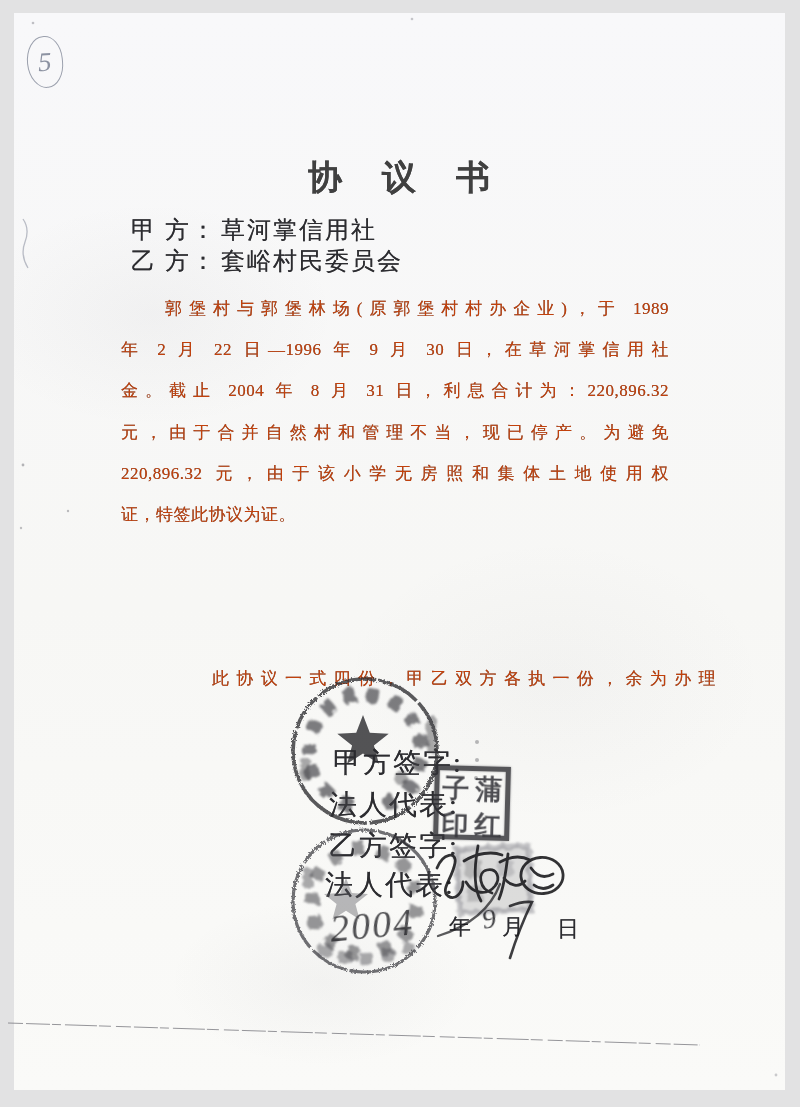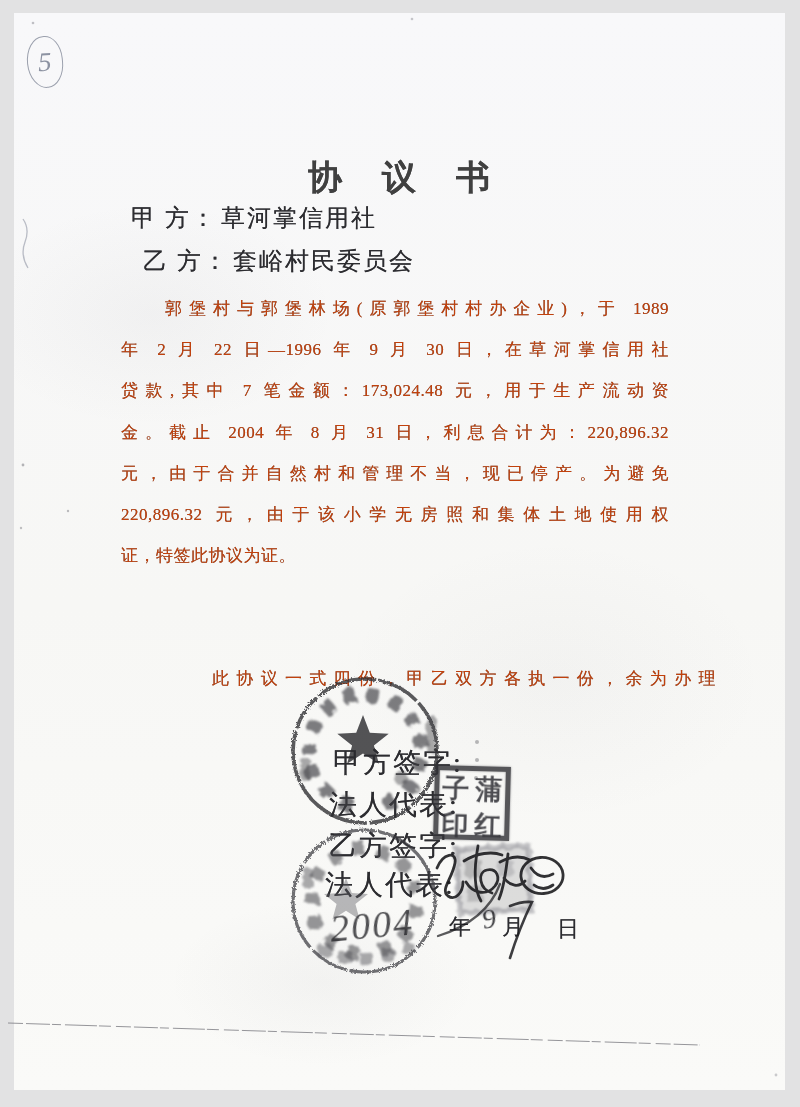--- a/index.html
+++ b/index.html
@@ -66,31 +66,30 @@
 <body>
 
 <div class="paper"></div>
 
 <div class="page-num-circle">
   <span>5</span>
 </div>
 
 <div class="txt doc-title">协议书</div>
 
-<div class="txt party-line" style="left:131px;top:202px;">
+<div class="txt party-line" style="left:131px;top:214px;">
   <span>甲 方：</span><span class="party-name">草河掌信用社</span>
 </div>
-<div class="txt party-line" style="left:131px;top:245px;margin-left:12px;">
+<div class="txt party-line" style="left:131px;top:245px;">
   <span>乙 方：</span><span class="party-name">套峪村民委员会</span>
 </div>
 
 <div class="body-block" style="top:288px;">
   <div class="p-line indent">郭堡村与郭堡林场(原郭堡村村办企业)，于 1989</div>
   <div class="p-line">年 2 月 22 日—1996 年 9 月 30 日，在草河掌信用社</div>
-  <div class="p-line">贷款,其中 7 笔金额：173,024.48 元，用于生产流动资</div>
   <div class="p-line">金。截止 2004 年 8 月 31 日，利息合计为：220,896.32</div>
   <div class="p-line">元，由于合并自然村和管理不当，现已停产。为避免</div>
   <div class="p-line">220,896.32 元，由于该小学无房照和集体土地使用权</div>
   <div class="p-line short">证，特签此协议为证。</div>
 </div>
 
 <div class="body-block" style="top:658px;margin-left:47px;">
   <div class="p-line indent">此协议一式四份，甲乙双方各执一份，余为办理</div>
 </div>
 

